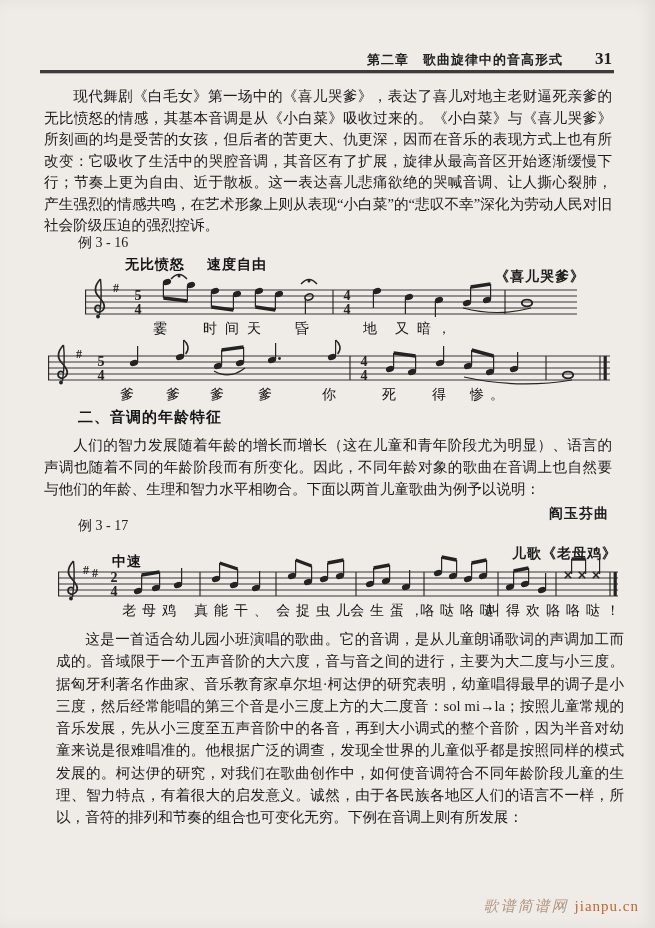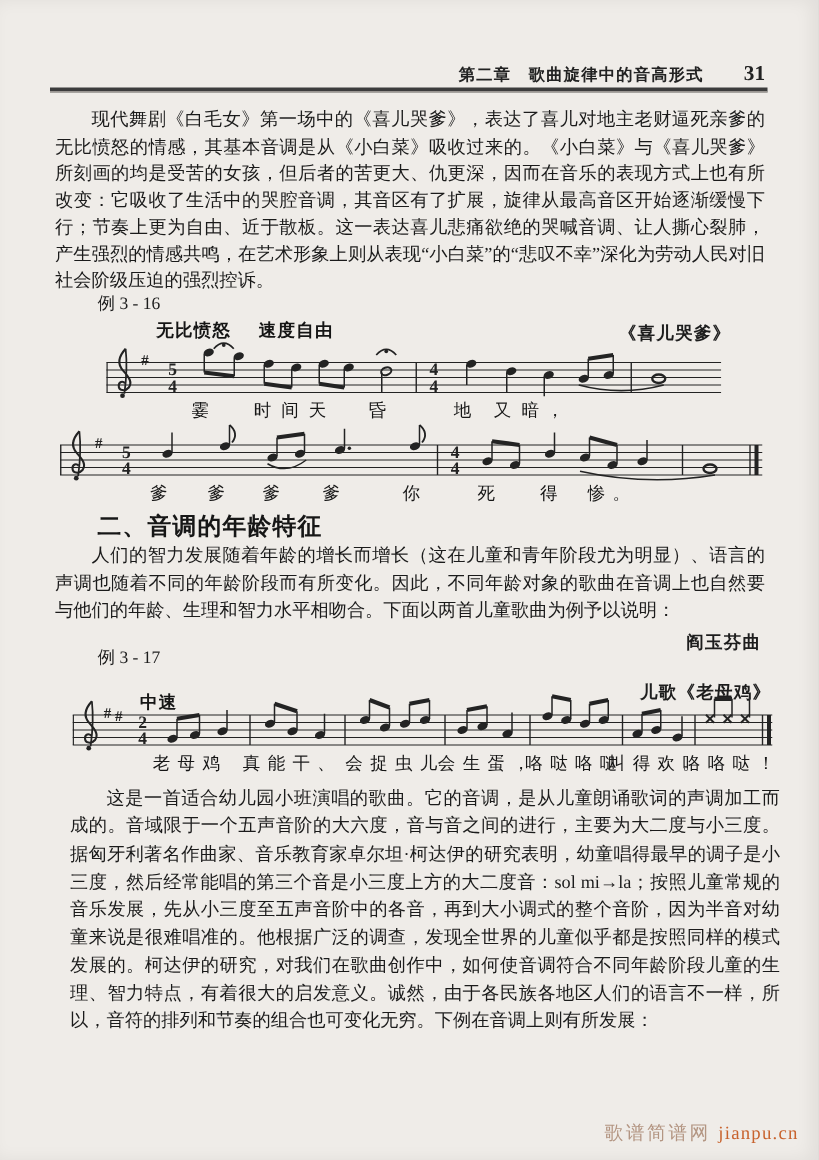--- a/index.html
+++ b/index.html
@@ -25,50 +25,50 @@
   .body-text{
     position:absolute;left:44px;width:568px;margin:0;
     font-size:14.6px;line-height:21.5px;text-align:justify;text-indent:2em;
     color:#1b1b1b;
   }
   #p1{top:86px;}
   #p2{top:434px;line-height:22px;}
   #p3{top:628px;line-height:22.3px;margin-left:12px;}
   .section-heading{
     position:absolute;left:78px;top:408px;margin:0;
-    font-family:"Liberation Sans",sans-serif;font-size:19px;font-weight:bold;color:#161616;
+    font-family:"Liberation Sans",sans-serif;font-size:15px;font-weight:bold;color:#161616;
     letter-spacing:1px;
   }
   .example-label{position:absolute;left:78px;font-size:14px;color:#1d1d1d;}
   #ex316-label{top:234px;}
   #ex317-label{top:517px;}
   .tempo-line{
     position:absolute;font-family:"Liberation Sans",sans-serif;
     font-size:14px;font-weight:bold;color:#151515;letter-spacing:1px;
   }
   #ex316-tempo{left:125px;top:256px;}
   #ex317-tempo{left:112px;top:553px;}
   .credit{
     position:absolute;text-align:right;font-size:14px;font-weight:600;color:#1d1d1d;letter-spacing:1px;
   }
   #ex316-credit1{top:245px;right:82px;}
-  #ex316-credit2{top:258px;right:70px;text-align:right;}
+  #ex316-credit2{top:268px;right:70px;text-align:right;}
   #ex317-credit1{top:505px;right:46px;}
   #ex317-credit2{top:545px;right:38px;}
   .credit .gap{display:inline-block;width:18px;}
   .staff{position:absolute;height:80px;}
   .staff svg{display:block;}
   .lyric{
     position:absolute;top:54px;transform:translateX(-50%);
     font-size:14px;color:#161616;white-space:nowrap;letter-spacing:.42em;
   }
   .watermark{
     position:absolute;right:16px;top:897px;font-size:15px;letter-spacing:2px;
   }
-  .watermark .wm-name{color:#b39582;}
+  .watermark .wm-name{color:#b39582;font-style:italic;}
   .watermark .wm-link{color:#c8632e;text-decoration:none;margin-left:6px;letter-spacing:1px;}
 </style>
 </head>
 <body>
 
 <div class="page">
 
   <div class="running-head">
     <span class="chap">第二章</span><span>歌曲旋律中的音高形式</span><span class="page-num">31</span>
   </div>

